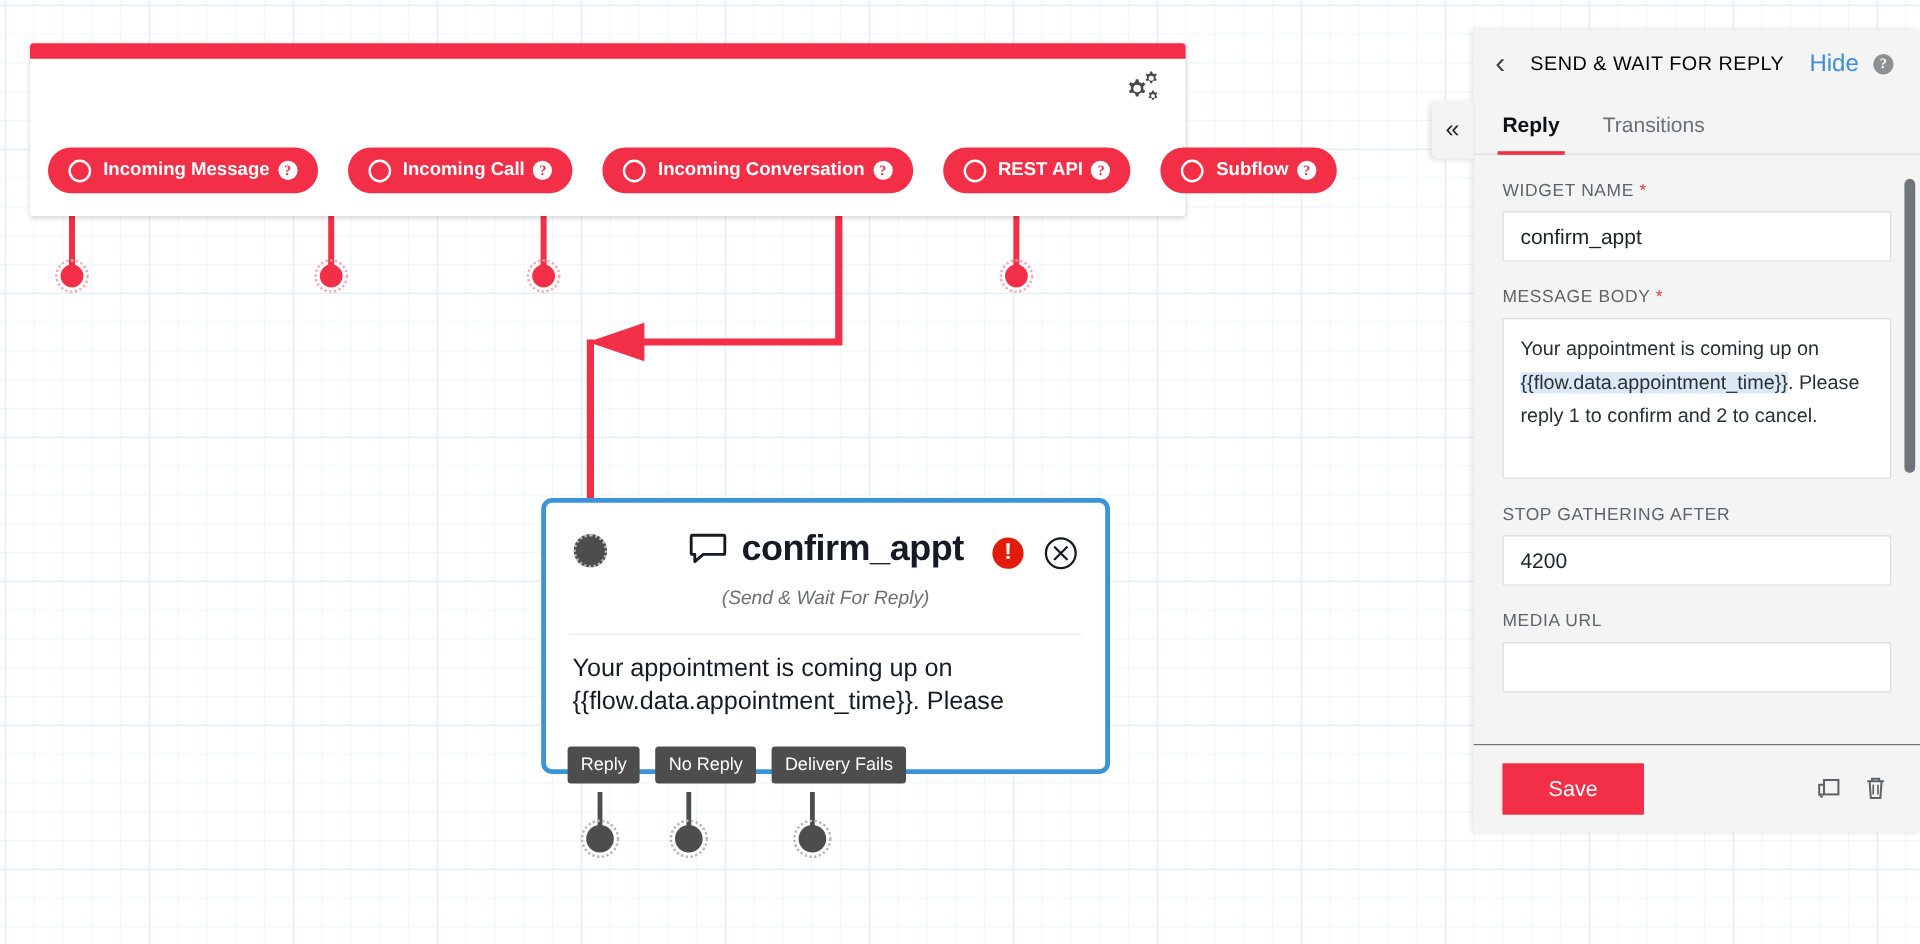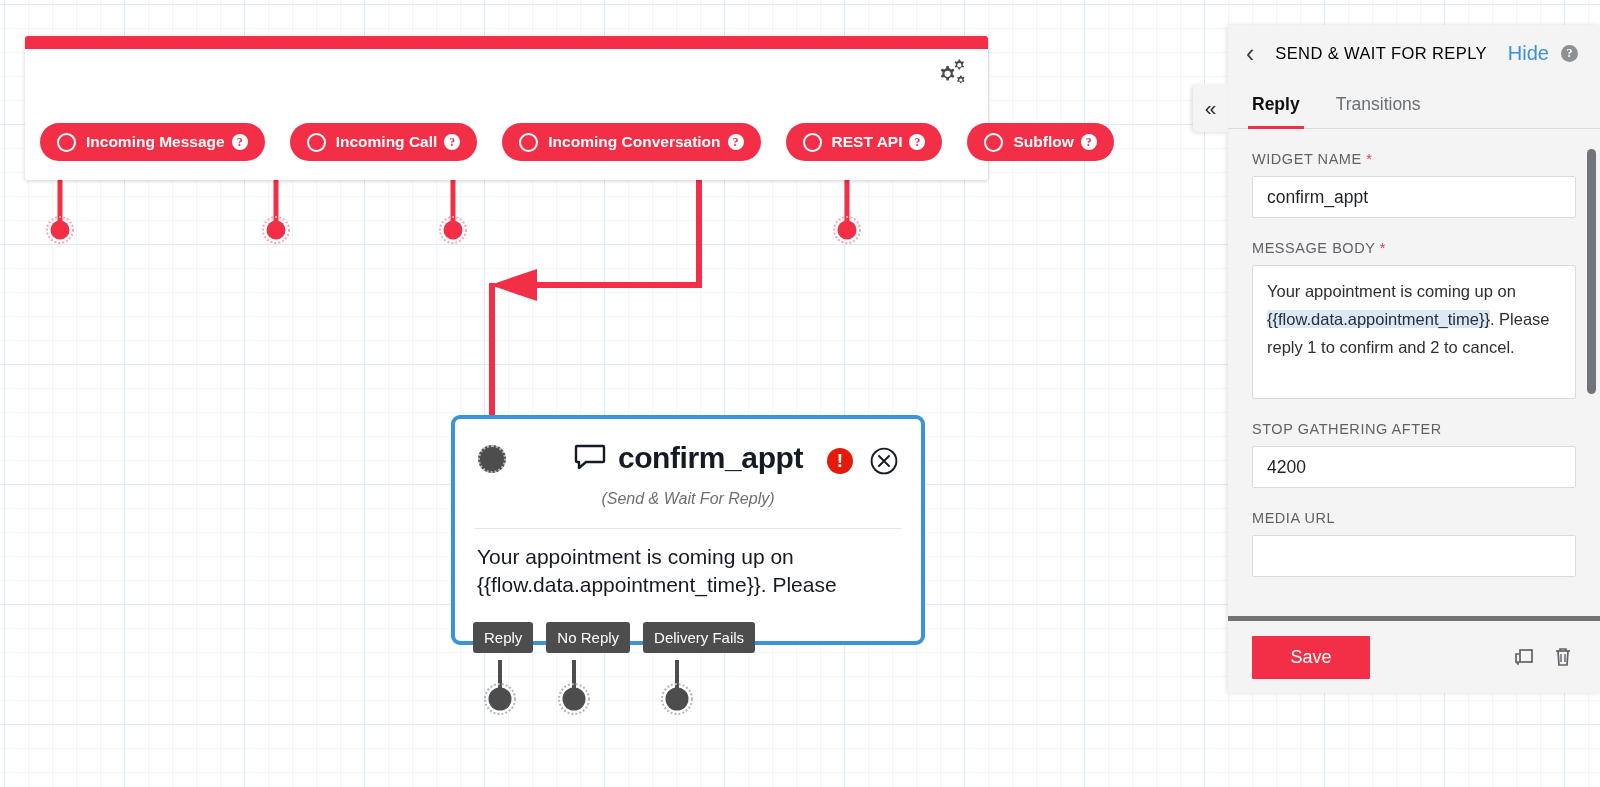--- a/index.html
+++ b/index.html
@@ -349,21 +349,21 @@
     left: 0;
     width: 9px;
     height: 245px;
     background: #707579;
     border-radius: 5px;
     cursor: pointer;
   }
 
   #inspector-footer {
     height: 72px;
-    border-top: 5px solid #737373;
+    border-top: 1px solid #737373;
     display: flex;
     align-items: center;
     padding: 0 24px;
     gap: 14px;
     background: #f4f4f4;
   }
   #save-button {
     background: #f22f46;
     color: #fff;
     border: none;

